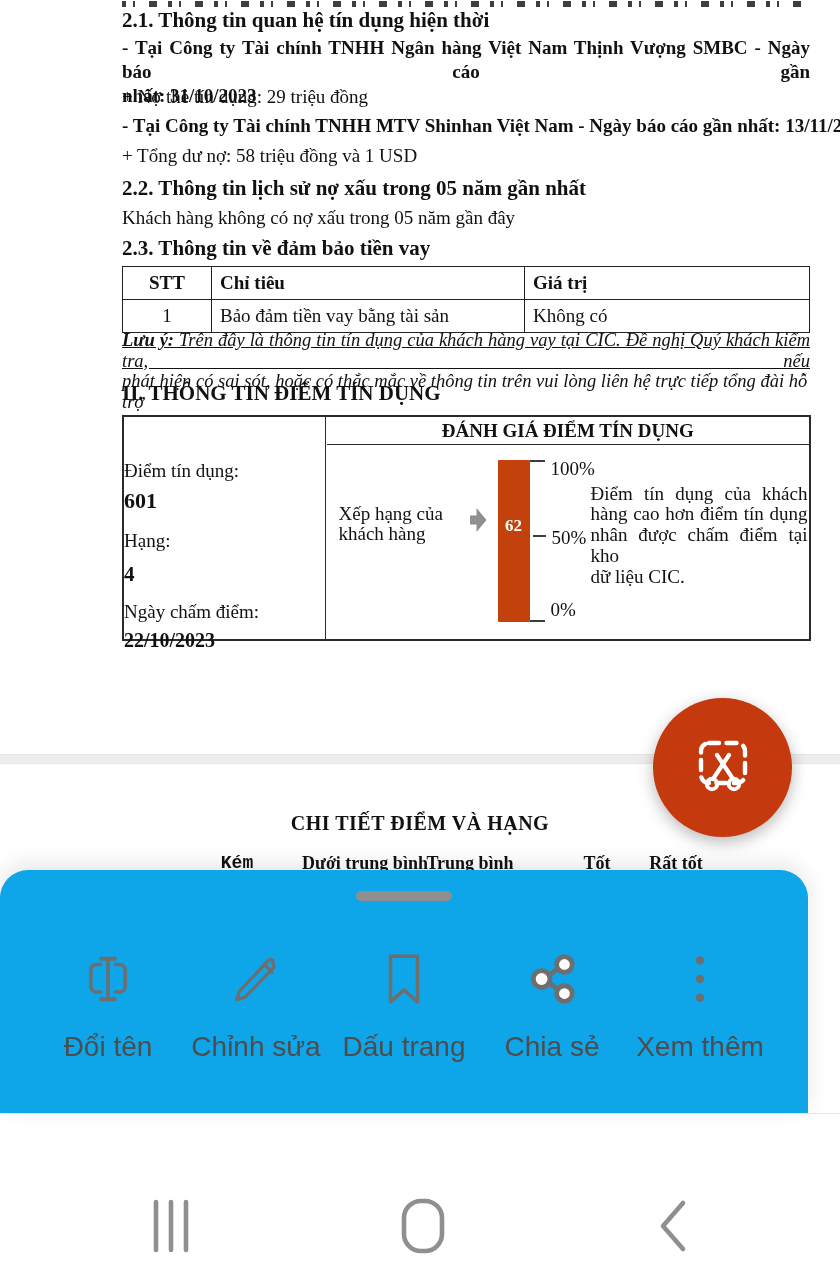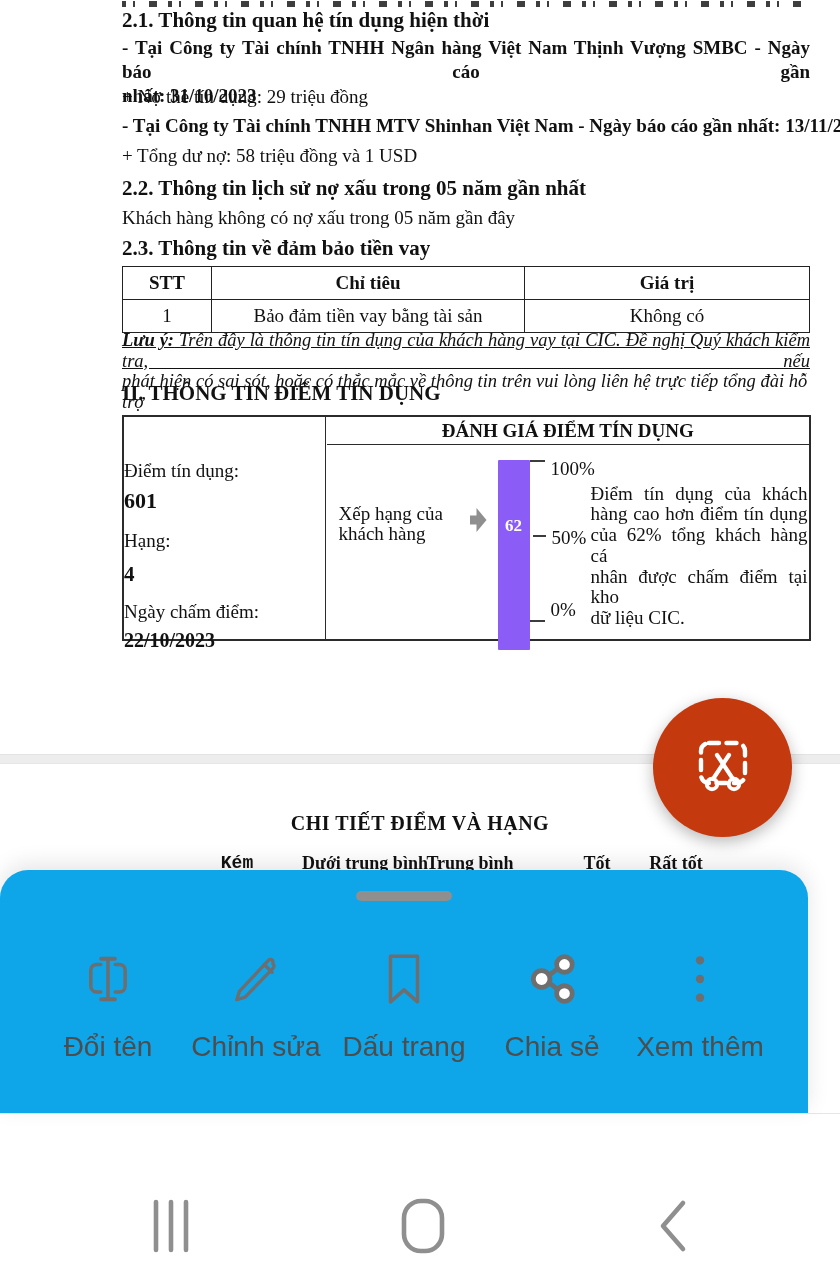--- a/index.html
+++ b/index.html
@@ -13,36 +13,36 @@
      background:
        repeating-linear-gradient(90deg,#1c1c1c 0 4px,transparent 4px 11px,#1c1c1c 11px 13px,transparent 13px 27px,#1c1c1c 27px 35px,transparent 35px 46px);}
   .h-doc{font-weight:bold;font-size:21px;line-height:24px;}
   .body-t{font-size:19px;line-height:24px;}
   .bold{font-weight:bold;}
   .jline{text-align:justify;text-align-last:justify;}
   .nowrap{white-space:nowrap;}
 
   
   table.col-tab{border-collapse:collapse;width:688px;font-size:19px;}
-  table.col-tab td{border:1.5px solid #222;padding:0 8px;height:32px;vertical-align:middle;text-align:center;}
+  table.col-tab td{border:1.5px solid #222;padding:0 8px;height:32px;vertical-align:middle;}
   table.col-tab .c-stt{width:72px;text-align:center;}
   table.col-tab .c-mid{width:296px;}
 
   .note{font-style:italic;font-size:18.5px;line-height:20.5px;}
   .note .l1{display:block;text-align:justify;text-align-last:justify;text-decoration:underline;}
 
   
   #score-tab{left:0;top:415px;width:685px;height:222px;border:2px solid #2b2b2b;}
   #score-left{position:absolute;left:0;top:0;bottom:0;width:201px;border-right:1.5px solid #2b2b2b;
               display:flex;flex-direction:column;font-size:19px;}
   #score-left .v{font-weight:bold;}
   #eval-head{position:absolute;left:202.5px;right:0;top:0;height:27px;border-bottom:1.5px solid #2b2b2b;
              display:flex;align-items:center;justify-content:center;font-weight:bold;font-size:19px;}
   #eval-body{position:absolute;left:202.5px;right:0;top:28.5px;bottom:0;}
-  #gauge-bar{position:absolute;left:171px;top:14px;width:32px;height:190px;background:#8b5cf6;border-radius:1px;}
+  #gauge-bar{position:absolute;left:171px;top:14px;width:32px;height:162px;background:#c2410c;border-radius:1px;}
   #gauge-val{position:absolute;left:0;right:0;top:56px;text-align:center;color:#fff;font-weight:bold;font-size:17px;}
   .tick{position:absolute;height:2px;background:#3c3c3c;}
   .ticklbl{position:absolute;font-size:19px;}
   #gauge-desc{position:absolute;left:264px;top:38px;width:217px;font-size:19px;line-height:20.8px;}
   #gauge-desc .jl{text-align:justify;text-align-last:justify;}
   #rating-lbl{position:absolute;left:12px;top:58px;width:116px;text-align:left;font-size:19px;line-height:20px;}
 
   
   #page-gap{position:absolute;left:0;top:754px;width:840px;height:8px;background:#ededed;border-top:1px solid #e3e3e3;border-bottom:1px solid #e6e6e6;}
 
@@ -151,21 +151,20 @@
         <div class="tick" style="left:206px;top:89px;width:13px;"></div>
         <div class="tick" style="left:203px;top:174px;width:15px;"></div>
 
         <div class="ticklbl" style="left:224px;top:12px;">100%</div>
         <div class="ticklbl" style="left:225px;top:81px;">50%</div>
         <div class="ticklbl" style="left:224px;top:153px;">0%</div>
 
         <div id="gauge-desc">
           <div class="jl">Điểm tín dụng của khách</div>
           <div class="jl">hàng cao hơn điểm tín dụng</div>
-          <div class="jl">của 62% tổng khách hàng cá</div>
           <div class="jl">nhân được chấm điểm tại kho</div>
           <div>dữ liệu CIC.</div>
         </div>
       </div>
     </div>
   </div>
 
   <div id="page-gap"></div>
 
   <div id="detail-head">CHI TIẾT ĐIỂM VÀ HẠNG</div>

